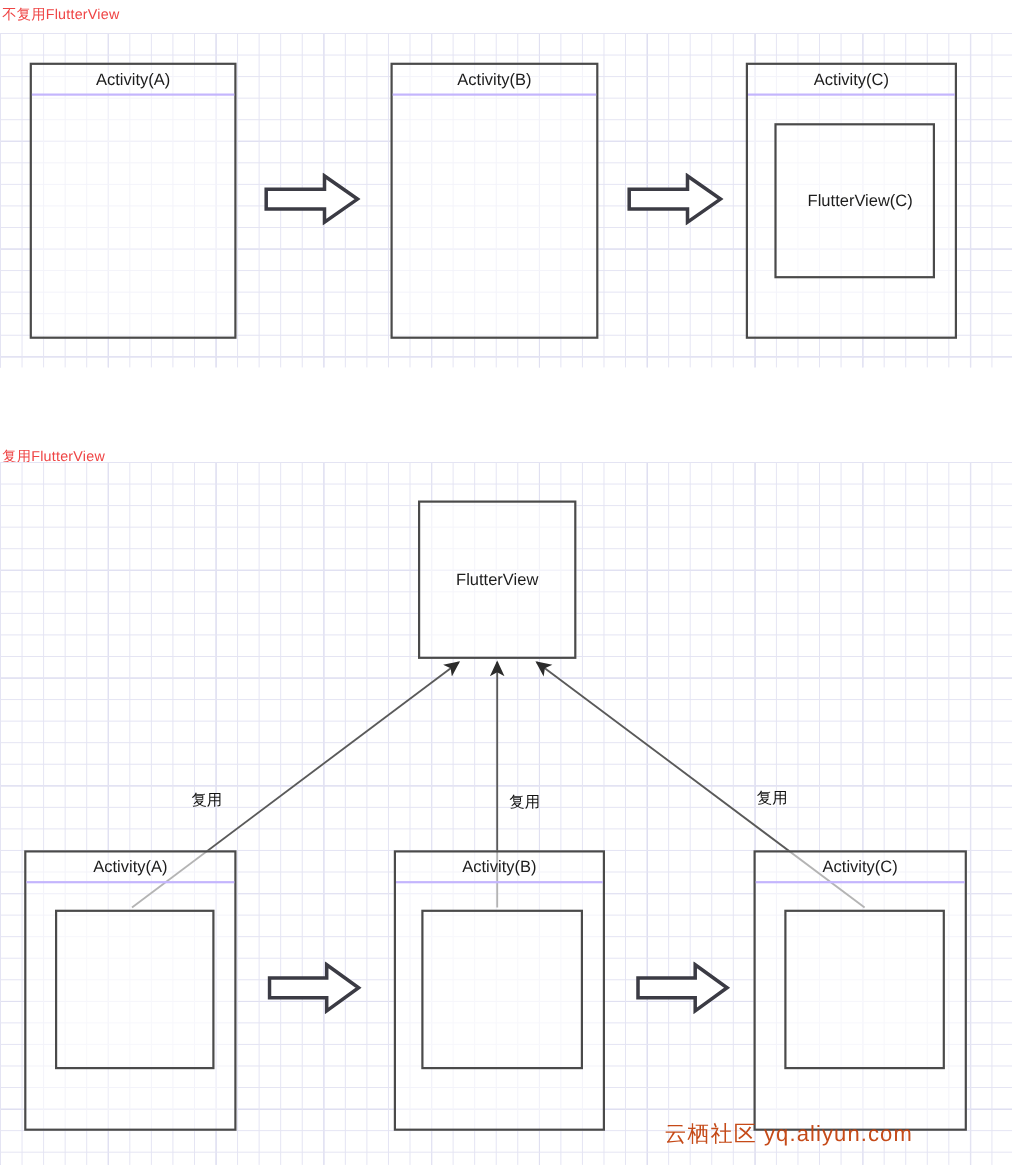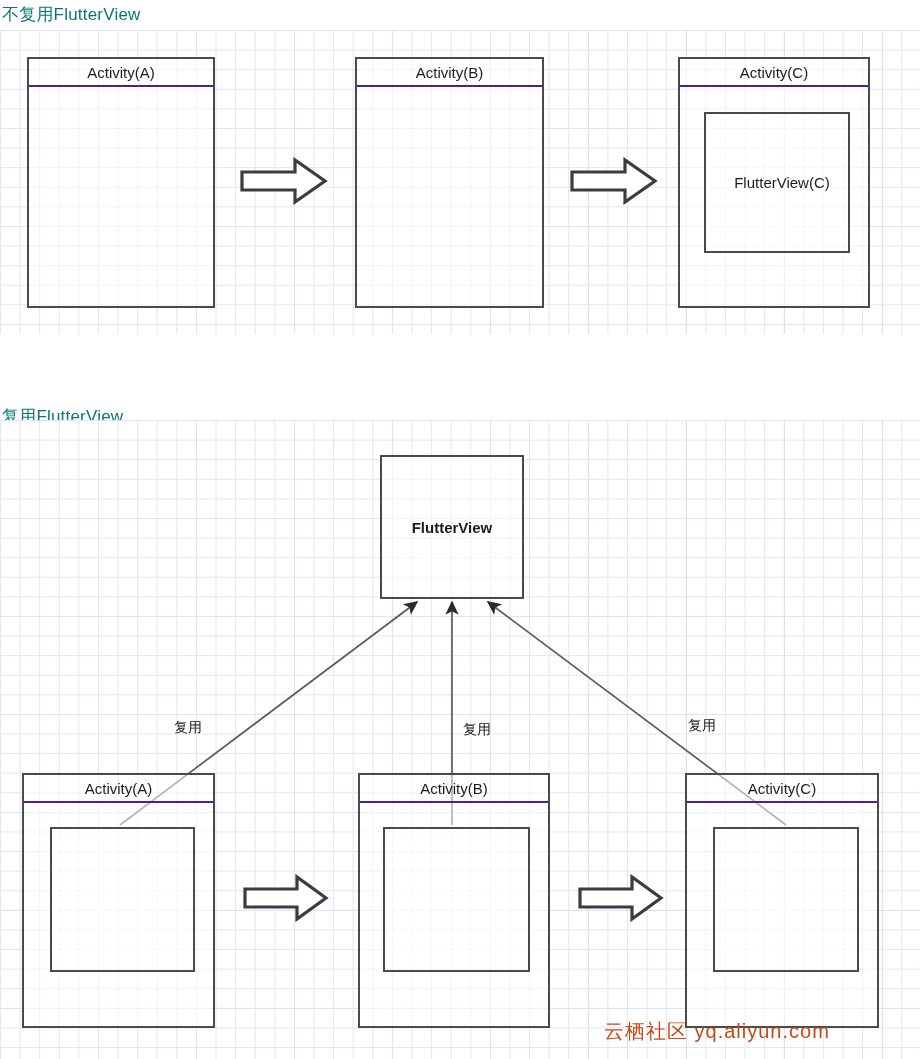--- a/index.html
+++ b/index.html
@@ -19,22 +19,22 @@
     position: absolute;
     left: 0; top: 0;
     width: 920px;
     height: 1059px;
     background: #ffffff;
   }
 
   
   .section-title {
     position: absolute;
-    font-size: 17px;
-    color: #0f766e;
+    font-size: 13px;
+    color: #ef4444;
     letter-spacing: 0.2px;
     white-space: nowrap;
     line-height: 1;
   }
   #title-1 { left: 2px; top: 6px; }
   #title-2 { left: 2px; top: 408px; }
 
   
   .grid-canvas {
     position: absolute;
@@ -59,21 +59,21 @@
     position: absolute;
     border: 2px solid #4a4a4a;
     background: rgba(255,255,255,0.55);
     box-sizing: border-box;
   }
   .activity-header {
     position: absolute;
     left: 0; top: 0;
     right: 0;
     height: 28px;
-    border-bottom: 2px solid #4c1d95;
+    border-bottom: 2px solid #c4b5fd;
     box-sizing: border-box;
     display: flex;
     align-items: center;
     justify-content: center;
   }
   .activity-header-label {
     font-size: 15px;
     color: #1c1c1c;
     line-height: 1;
   }
@@ -99,21 +99,20 @@
     left: 380px;
     top: 455px;
     width: 144px;
     height: 144px;
     border: 2px solid #4a4a4a;
     background: rgba(255,255,255,0.6);
     box-sizing: border-box;
     display: flex;
     align-items: center;
     justify-content: center;
-    font-weight: bold;
   }
   #shared-flutterview .inner-view-label { font-size: 15px; }
 
   
   .block-arrow { position: absolute; }
 
   
   #connectors {
     position: absolute;
     left: 0; top: 0;

